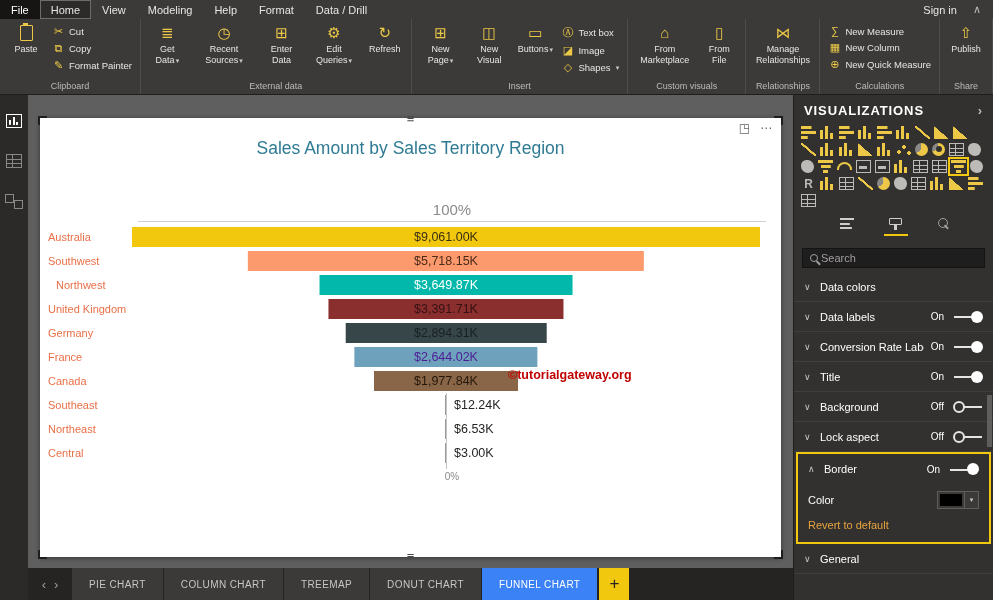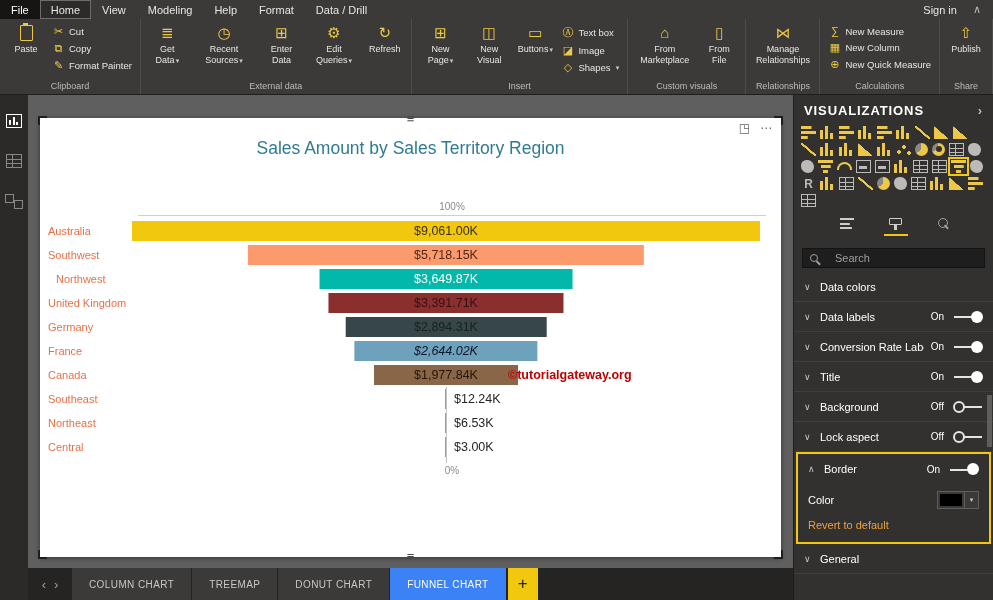--- a/index.html
+++ b/index.html
@@ -51,21 +51,21 @@
   .cb.tl{left:-2px;top:-2px;border-left:2px solid #1e1e1e;border-top:2px solid #1e1e1e}
   .cb.tr{right:-2px;top:-2px;border-right:2px solid #1e1e1e;border-top:2px solid #1e1e1e}
   .cb.bl{left:-2px;bottom:-2px;border-left:2px solid #1e1e1e;border-bottom:2px solid #1e1e1e}
   .cb.br{right:-2px;bottom:-2px;border-right:2px solid #1e1e1e;border-bottom:2px solid #1e1e1e}
   .grip{position:absolute;left:50%;transform:translateX(-50%);color:#4a4a4a;font-size:13px;line-height:10px}
   .grip.top{top:-4px}
   .grip.bottom{bottom:-5px}
   .v-tools{position:absolute;top:3px;right:9px;display:flex;gap:10px;color:#666;font-size:12px}
 
   .f-title{padding-top:20px;text-align:center;font-size:17.5px}
-  .f-axis-top{margin:42px 0 0 98px;width:628px;text-align:center;font-size:10px;color:#8a8a8a}
+  .f-axis-top{margin:42px 0 0 98px;width:628px;text-align:center;font-size:15px;color:#8a8a8a}
   .f-topline{margin:3px 0 0 98px;width:628px;height:1px;background:#cfcfcf}
   .f-rows{margin-top:3px;position:relative}
   .f-row{display:flex;height:24px}
   .f-cat{width:92px;padding-left:8px;font-size:11px;display:flex;align-items:center}
   .f-plot{width:628px;position:relative}
   .f-bar{position:absolute;top:2px;bottom:2px;left:50%;transform:translateX(-50%);display:flex;align-items:center;justify-content:center;font-size:12.5px;white-space:nowrap;overflow:visible}
   .f-out{position:absolute;left:calc(50% + 8px);top:0;bottom:0;display:flex;align-items:center;font-size:12.5px;color:#252423}
   .f-conn{position:absolute;left:406px;top:168px;width:1px;height:76px;background:#c4c4c4}
   .f-axis-bottom{margin:6px 0 0 98px;width:628px;text-align:center;font-size:10px;color:#8a8a8a}
   .wm{position:absolute;left:468px;top:250px;font-size:12.5px;font-weight:bold}
@@ -103,21 +103,21 @@
   .panel-tabs{display:flex;gap:30px;justify-content:center;padding:9px 0 5px}
   .ptl{display:flex;flex-direction:column;align-items:center;gap:4px}
   .ptl.active::after{content:'';width:24px;height:2px;background:var(--accent,#F2C80F)}
   .ic-fields{width:14px;height:11px;background:linear-gradient(#d0cecc,#d0cecc) 0 0/100% 2px no-repeat,linear-gradient(#d0cecc,#d0cecc) 0 4.5px/70% 2px no-repeat,linear-gradient(#d0cecc,#d0cecc) 0 9px/85% 2px no-repeat}
   .ic-roller{width:13px;height:7px;border:1.5px solid #d0cecc;border-radius:1px;position:relative;margin-bottom:5px}
   .ic-roller::after{content:'';position:absolute;left:4px;top:6px;width:2.5px;height:5px;background:#d0cecc}
   .ic-mag{width:8px;height:8px;border:1.5px solid #a19f9d;border-radius:50%;position:relative;flex:none}
   .ic-mag::after{content:'';position:absolute;width:5px;height:1.5px;background:#a19f9d;transform:rotate(45deg);left:5px;top:7px}
   .ic-mag.big{width:10px;height:10px;margin-bottom:2px}
 
-  .search{margin:7px 8px 0;background:#1f1e1e;border:1px solid #141414;display:flex;align-items:center;padding:3px 7px;gap:17px}
+  .search{margin:7px 8px 0;background:#1f1e1e;border:1px solid #141414;display:flex;align-items:center;padding:3px 7px;gap:3px}
   .search input{background:transparent;border:none;color:#c8c6c4;font-size:11px;outline:none;width:100%}
   .search input::placeholder{color:#a19f9d}
 
   .fmt-list{flex:1;overflow:hidden;font-size:11px;margin-top:4px}
   .fmt-row{height:30px;display:flex;align-items:center;padding:0 10px;border-bottom:1px solid #3f3e3d;gap:7px}
   .chev{color:#c8c6c4;font-size:9px;width:9px;flex:none}
   .fmt-label{flex:1;white-space:nowrap;overflow:hidden}
   .state{font-size:10px;color:#fff;margin-right:2px}
   .tgl{width:30px;height:13px;position:relative;flex:none}
   .tgl::before{content:'';position:absolute;left:1px;right:1px;top:6px;height:2px;background:#e6e4e2}
@@ -356,21 +356,21 @@
                 <div class="f-plot">
                   <div class="f-bar" style="width: 200.599px; background: rgb(55, 70, 73);">
                     <span class="f-val" style="color: rgb(24, 32, 35);">$2,894.31K</span>
                   </div>
                 </div>
               </div>
               <div class="f-row">
                 <span class="f-cat" style="color: rgb(233, 111, 71);">France</span>
                 <div class="f-plot">
                   <div class="f-bar" style="width: 183.252px; background: rgb(110, 161, 188);">
-                    <span class="f-val" style="color: #0f172a; font-style: italic;">$2,644.02K</span>
+                    <span class="f-val" style="color: #4c1d95;">$2,644.02K</span>
                   </div>
                 </div>
               </div>
               <div class="f-row">
                 <span class="f-cat" style="color: rgb(233, 111, 71);">Canada</span>
                 <div class="f-plot">
                   <div class="f-bar" style="width: 144px; background: rgb(138, 102, 72);">
                     <span class="f-val" style="color: rgb(36, 23, 9);">$1,977.84K</span>
                   </div>
                 </div>
@@ -401,20 +401,21 @@
           <div class="f-axis-bottom">0%</div>
           <div class="wm" style="color: rgb(192, 0, 0);">©tutorialgateway.org</div>
         </div>
       </div>
       <div id="tabsbar">
         <div class="tab-nav">
           <span>‹</span>
           <span>›</span>
         </div>
         <div id="ptabs">
+            <div class="ptab">PIE CHART</div>
             <div class="ptab">COLUMN CHART</div>
             <div class="ptab">TREEMAP</div>
             <div class="ptab">DONUT CHART</div>
             <div class="ptab active">FUNNEL CHART</div>
           </div>
         <div class="ptab-add">+</div>
       </div>
     </div>
 
     <div id="panel">

